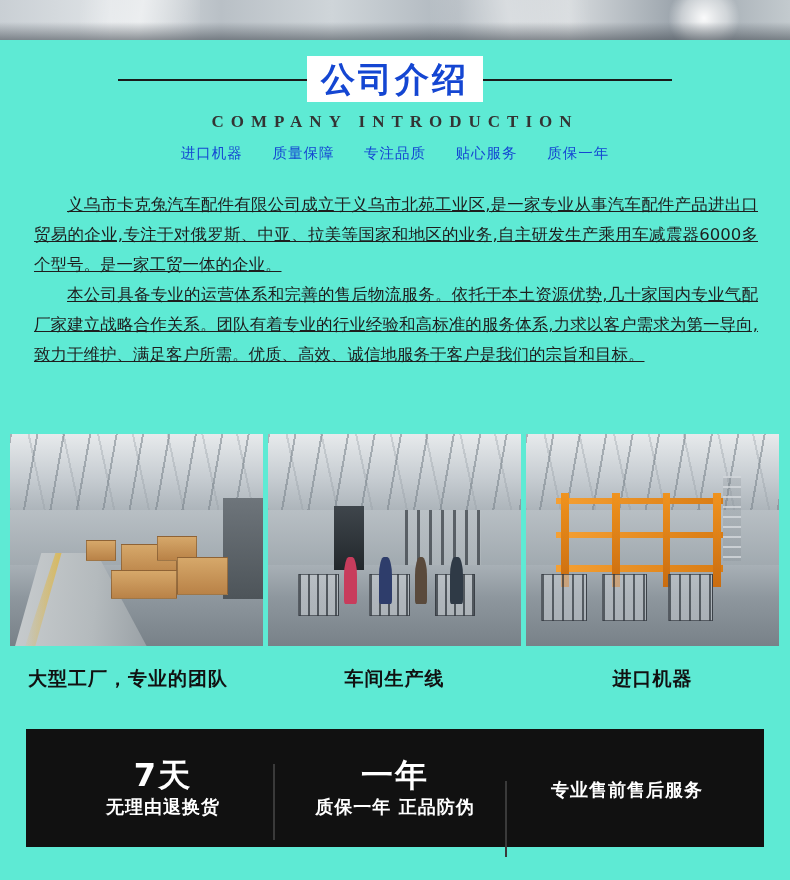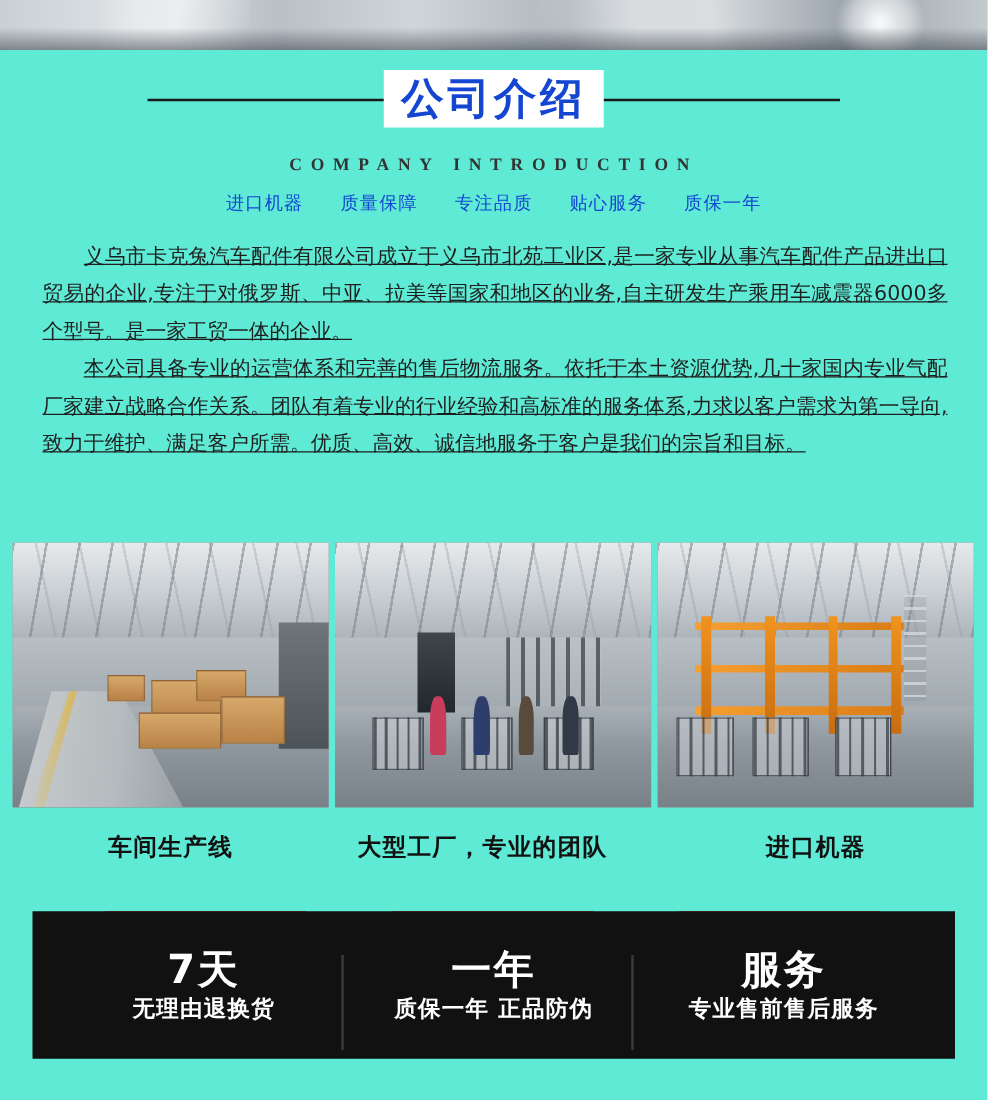--- a/index.html
+++ b/index.html
@@ -75,23 +75,23 @@
     font-family: "DejaVu Sans", sans-serif;
     font-size: 34px;
     font-weight: bold;
     letter-spacing: 3px;
     color: #1446d2;
     line-height: 46px;
     background: #fff;
     padding: 0 14px;
   }
   .title-en {
-    margin-top: 23px;
+    margin-top: 10px;
     font-family: "Liberation Serif", serif;
-    font-size: 14px;
+    font-size: 17px;
     font-weight: bold;
     letter-spacing: 7px;
     color: #333333;
   }
   .tagline {
     margin-top: 12px;
     font-family: "DejaVu Sans", sans-serif;
     font-size: 14.5px;
     color: #1446d2;
     letter-spacing: 1px;
@@ -385,37 +385,36 @@
       <div class="rackcol r3"></div>
       <div class="rackcol r4"></div>
       <div class="ladder"></div>
       <div class="crate k1"></div>
       <div class="crate k2"></div>
       <div class="crate k3"></div>
     </div>
   </div>
 
   <div class="captions">
+    <div class="caption first">大型工厂，专业的团队</div>
     <div class="caption">车间生产线</div>
-    <div class="caption first">大型工厂，专业的团队</div>
     <div class="caption">进口机器</div>
   </div>
 
   <div class="red-block red-tab t1" style="background: rgb(225, 18, 26);"></div>
   <div class="red-block red-tab t2" style="background: rgb(225, 18, 26);"></div>
   <div class="red-block red-tab t3" style="background: rgb(225, 18, 26);"></div>
 
   <div class="promise">
     <div class="promise-cell">
       <span class="promise-head">7天</span>
       <span class="promise-sub">无理由退换货</span>
     </div>
     <div class="promise-cell">
       <span class="promise-head">一年</span>
       <span class="promise-sub">质保一年 正品防伪</span>
     </div>
     <div class="promise-cell">
-      <span class="promise-head">服务</span>
       <span class="promise-sub">专业售前售后服务</span>
     </div>
   </div>
 
 </div>
 
 </body></html>

